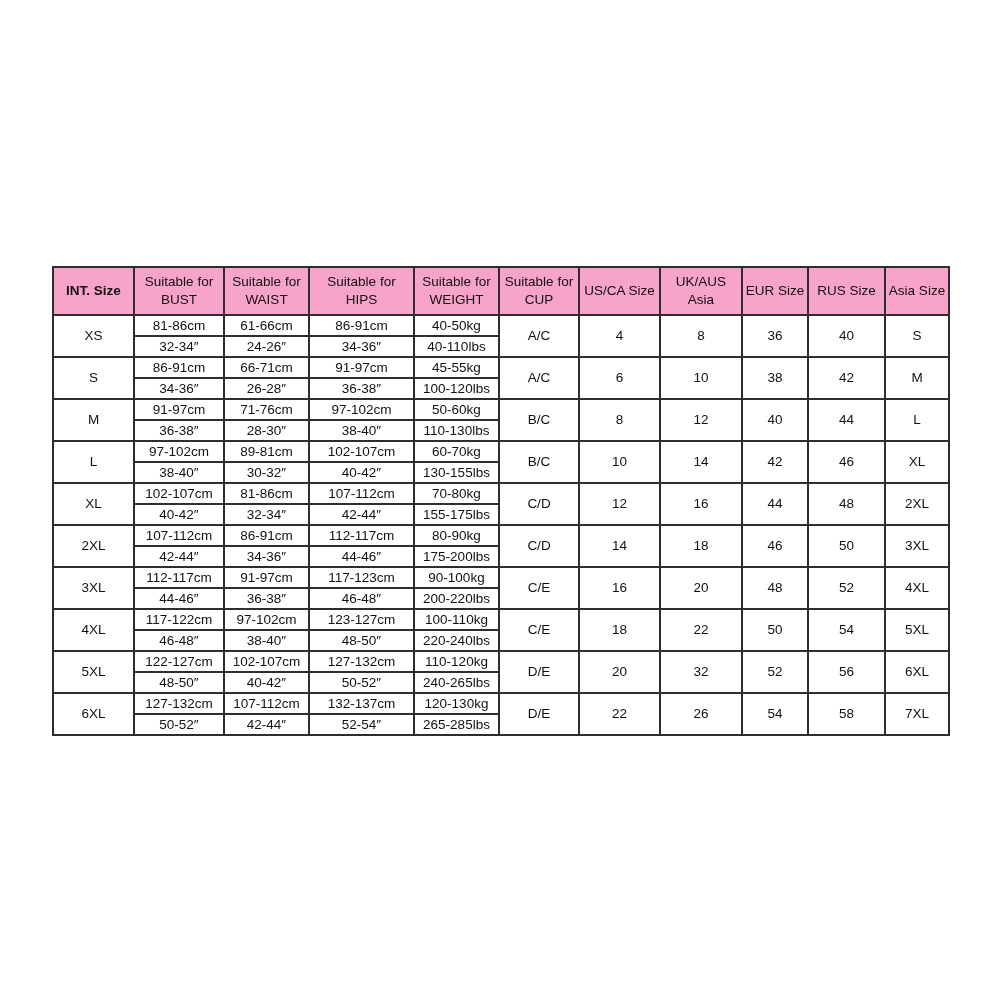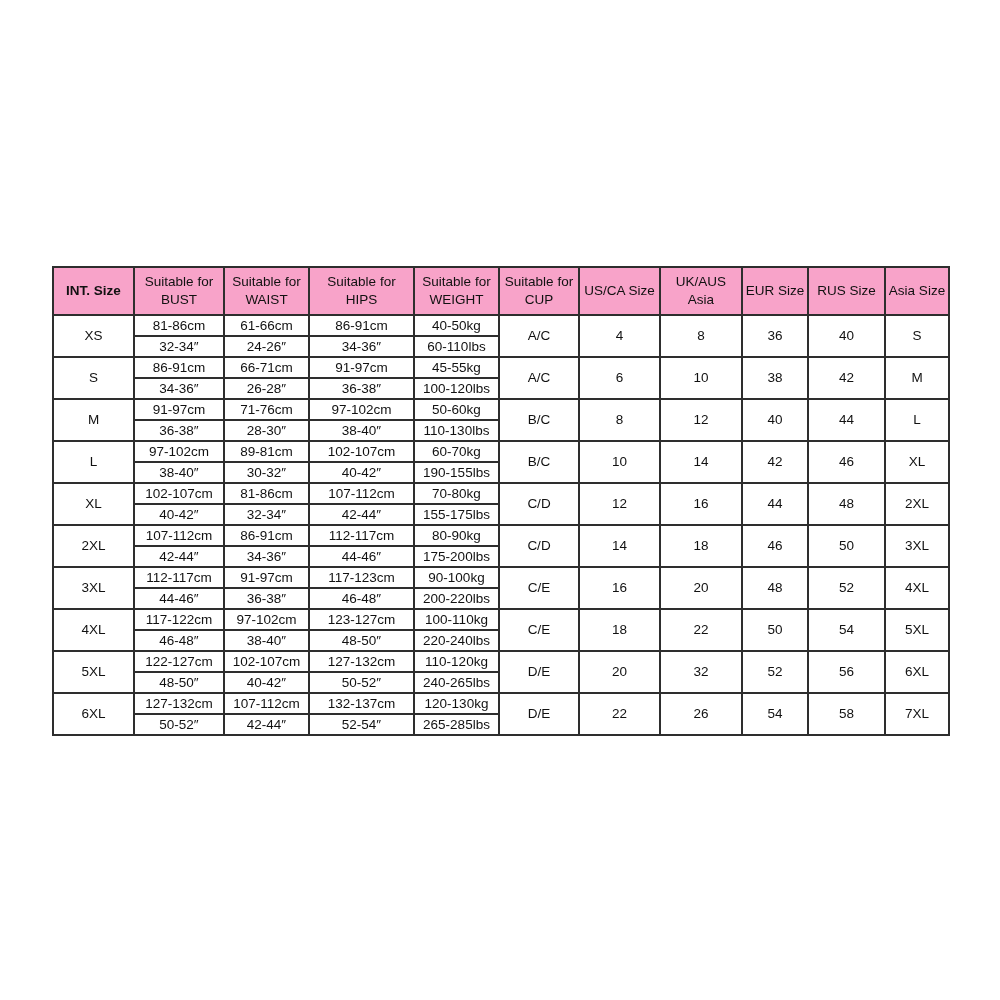--- a/index.html
+++ b/index.html
@@ -110,21 +110,21 @@
             <td rowspan="2">4</td>
             <td rowspan="2">8</td>
             <td rowspan="2">36</td>
             <td rowspan="2">40</td>
             <td rowspan="2">S</td>
           </tr>
           <tr>
             <td class="sub-bottom">32-34″</td>
             <td class="sub-bottom">24-26″</td>
             <td class="sub-bottom">34-36″</td>
-            <td class="sub-bottom">60-110lbs</td>
+            <td class="sub-bottom">40-110lbs</td>
           </tr>
           <tr>
             <td class="size-label" rowspan="2">S</td>
             <td class="sub-top">86-91cm</td>
             <td class="sub-top">66-71cm</td>
             <td class="sub-top">91-97cm</td>
             <td class="sub-top">45-55kg</td>
             <td rowspan="2">A/C</td>
             <td rowspan="2">6</td>
             <td rowspan="2">10</td>
@@ -167,21 +167,21 @@
             <td rowspan="2">10</td>
             <td rowspan="2">14</td>
             <td rowspan="2">42</td>
             <td rowspan="2">46</td>
             <td rowspan="2">XL</td>
           </tr>
           <tr>
             <td class="sub-bottom">38-40″</td>
             <td class="sub-bottom">30-32″</td>
             <td class="sub-bottom">40-42″</td>
-            <td class="sub-bottom">190-155lbs</td>
+            <td class="sub-bottom">130-155lbs</td>
           </tr>
           <tr>
             <td class="size-label" rowspan="2">XL</td>
             <td class="sub-top">102-107cm</td>
             <td class="sub-top">81-86cm</td>
             <td class="sub-top">107-112cm</td>
             <td class="sub-top">70-80kg</td>
             <td rowspan="2">C/D</td>
             <td rowspan="2">12</td>
             <td rowspan="2">16</td>

